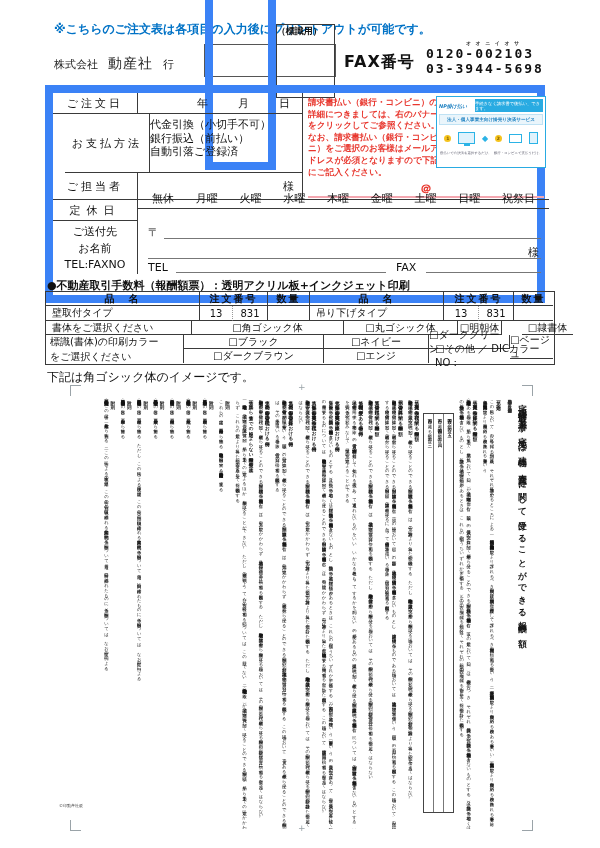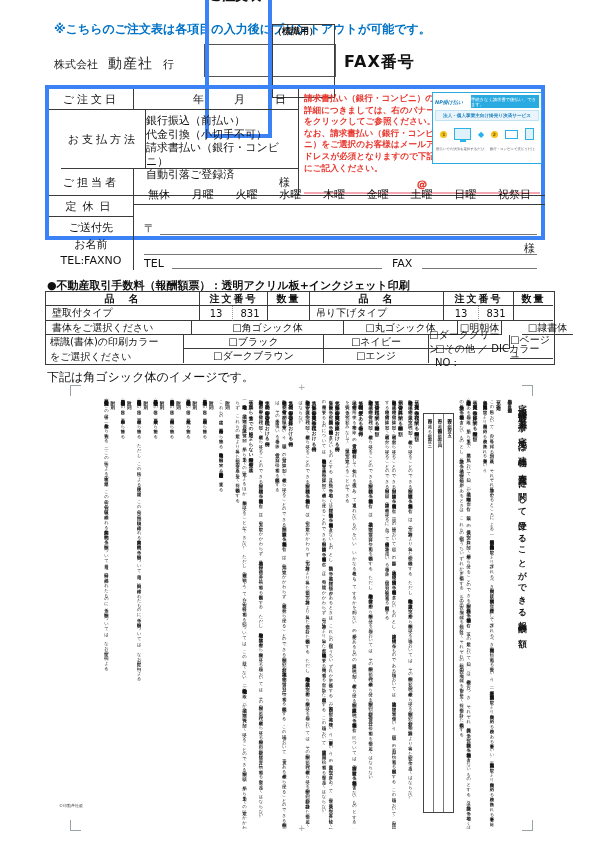--- a/index.html
+++ b/index.html
@@ -15,21 +15,21 @@
   .title-box{left:204px;top:44px;width:132px;height:33px;border:1px solid #555;
              display:flex;align-items:center;justify-content:center;font-weight:bold}
   .title-box .t1{font-size:13px}
   .title-box .t2{font-size:9px}
   .fax-label{left:344px;top:52px;font-size:16px;font-weight:bold;letter-spacing:1px}
   .fax-nums{left:426px;top:40px;font-family:"DejaVu Sans Mono",monospace;font-weight:bold}
   .furi{font-size:5px;letter-spacing:4.5px;margin-left:40px;color:#333;font-family:"DejaVu Sans",sans-serif}
   .fn{font-size:13px;letter-spacing:2px;line-height:15px}
 
   
-  .t1{left:45px;top:85px;width:500px;height:155px;border:4px solid #3b82f6}
+  .t1{left:45px;top:85px;width:500px;height:218px;border:8px solid #3b82f6}
   .t1 .cell{position:absolute;font-size:11px}
   .bb{border-bottom:1px solid #3a3a3a}.br{border-right:1px solid #3a3a3a}
   .lab{display:flex;align-items:center;justify-content:center;letter-spacing:3px;font-size:12px}
   .r1c{display:flex;align-items:center;justify-content:flex-end;gap:30px;padding-right:12px;font-size:12px}
   .r2c{padding:4px 0 0 12px;line-height:13.5px;font-size:11px}
   .r3c{display:flex;align-items:center;justify-content:flex-end;padding-right:8px;font-size:12px}
   .merged{font-size:8.5px}
   .red-note{position:absolute;left:5px;top:4px;width:134px;color:#e8372e;font-weight:bold;
             font-size:8.6px;line-height:11.6px}
   .email-line{position:absolute;left:5px;right:5px;bottom:1px;height:16px;text-align:center;
@@ -94,34 +94,38 @@
 
   <div class="abs note-top">※こちらのご注文表は各項目の入力後にプリントアウトが可能です。</div>
   <div class="abs company">
     <span>株式会社</span><span class="co">動産社</span><span>行</span>
   </div>
   <div class="abs title-box">
     <span class="t1">ご注文表</span>
       <span class="t2">（標識用）</span>
   </div>
   <div class="abs fax-label">FAX番号</div>
+  <div class="abs fax-nums">
+    <div class="furi">オオニイオサ</div>
+    <div class="fn">0120-002103</div>
+    <div class="fn">03-3944-5698</div>
+  </div>
 
   <div class="abs t1">
     <div class="cell lab bb br" style="left:0;top:0;width:85px;height:21px">ご注文日</div>
     <div class="cell r1c bb br" style="left:85px;top:0;width:165px;height:21px">
       <span>年</span>
       <span>月</span>
       <span>日</span>
     </div>
     <div class="cell lab bb br" style="left:12px;top:21px;width:85px;height:59px">お支払方法</div>
     <div class="cell r2c bb br" style="left:85px;top:21px;width:165px;height:59px">
 
-    <div>銀行振込（前払い）</div>
-        <div>代金引換（小切手不可）</div>
-        <div>請求書払い（銀行・コンビニ）</div>
+    <div>代金引換（小切手不可）</div>
+        <div>銀行振込（前払い）</div>
         <div>自動引落ご登録済</div>
       </div>
     <div class="cell lab bb br" style="left:0;top:80px;width:85px;height:27px">ご担当者</div>
     <div class="cell r3c bb br" style="left:85px;top:80px;width:165px;height:27px">
       <span>様</span>
     </div>
 
     <div class="cell merged bb" style="left:250px;top:0;width:246px;height:107px">
       <div class="red-note">請求書払い（銀行・コンビニ）の詳細につきましては、右のバナーをクリックしてご参照ください。なお、請求書払い（銀行・コンビニ）をご選択のお客様はメールアドレスが必須となりますので下記にご記入ください。</div>
       <div class="banner">

